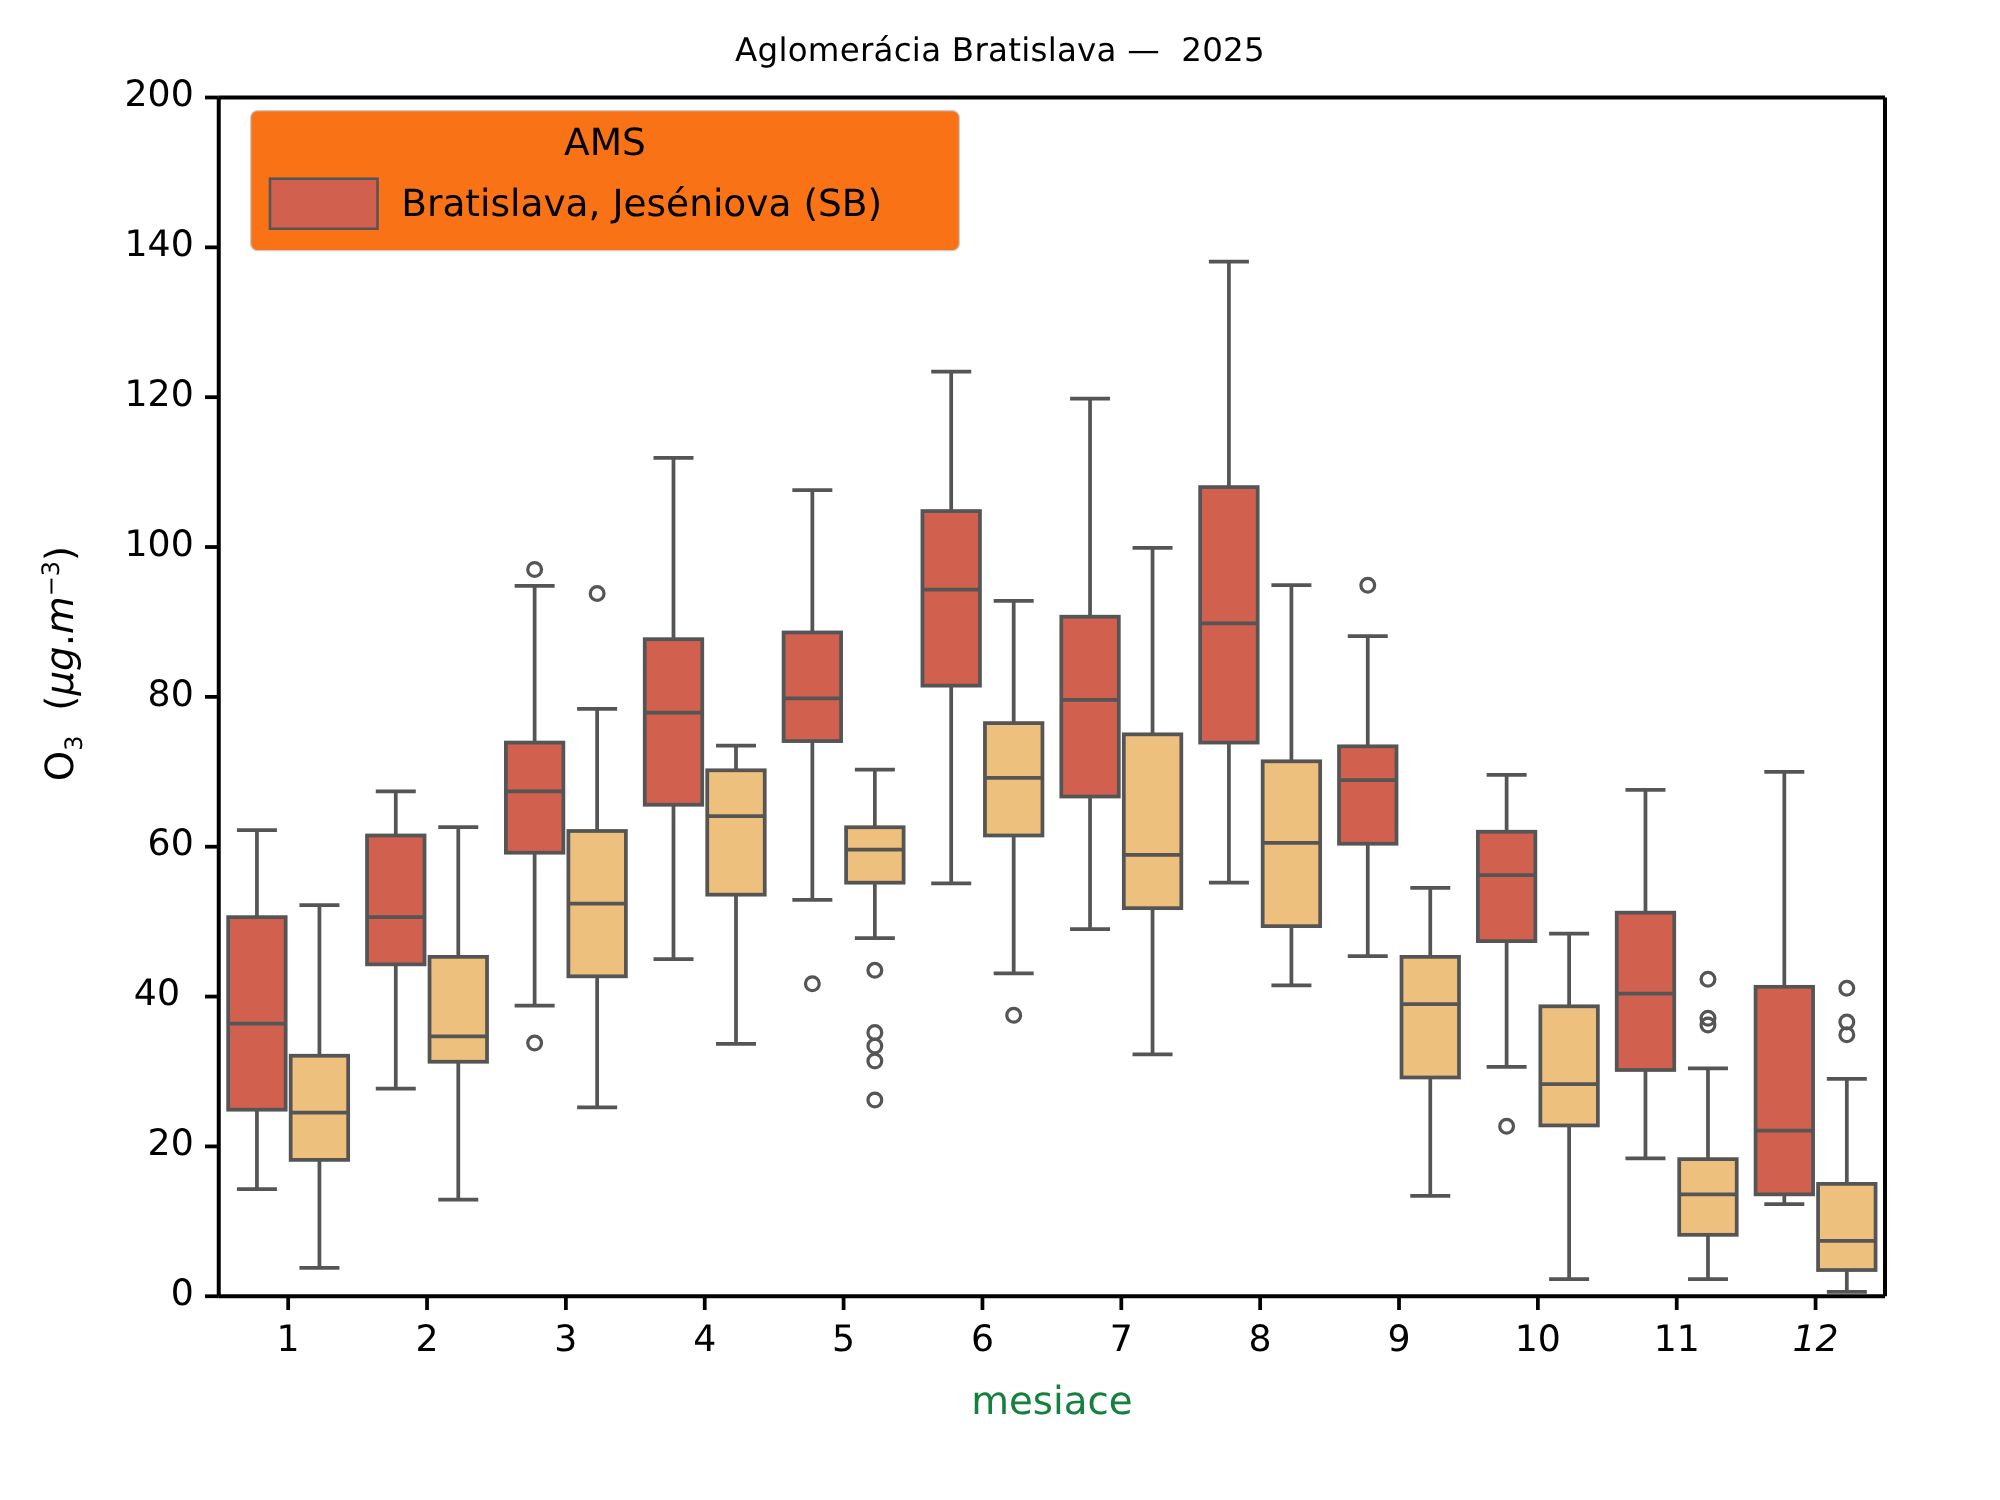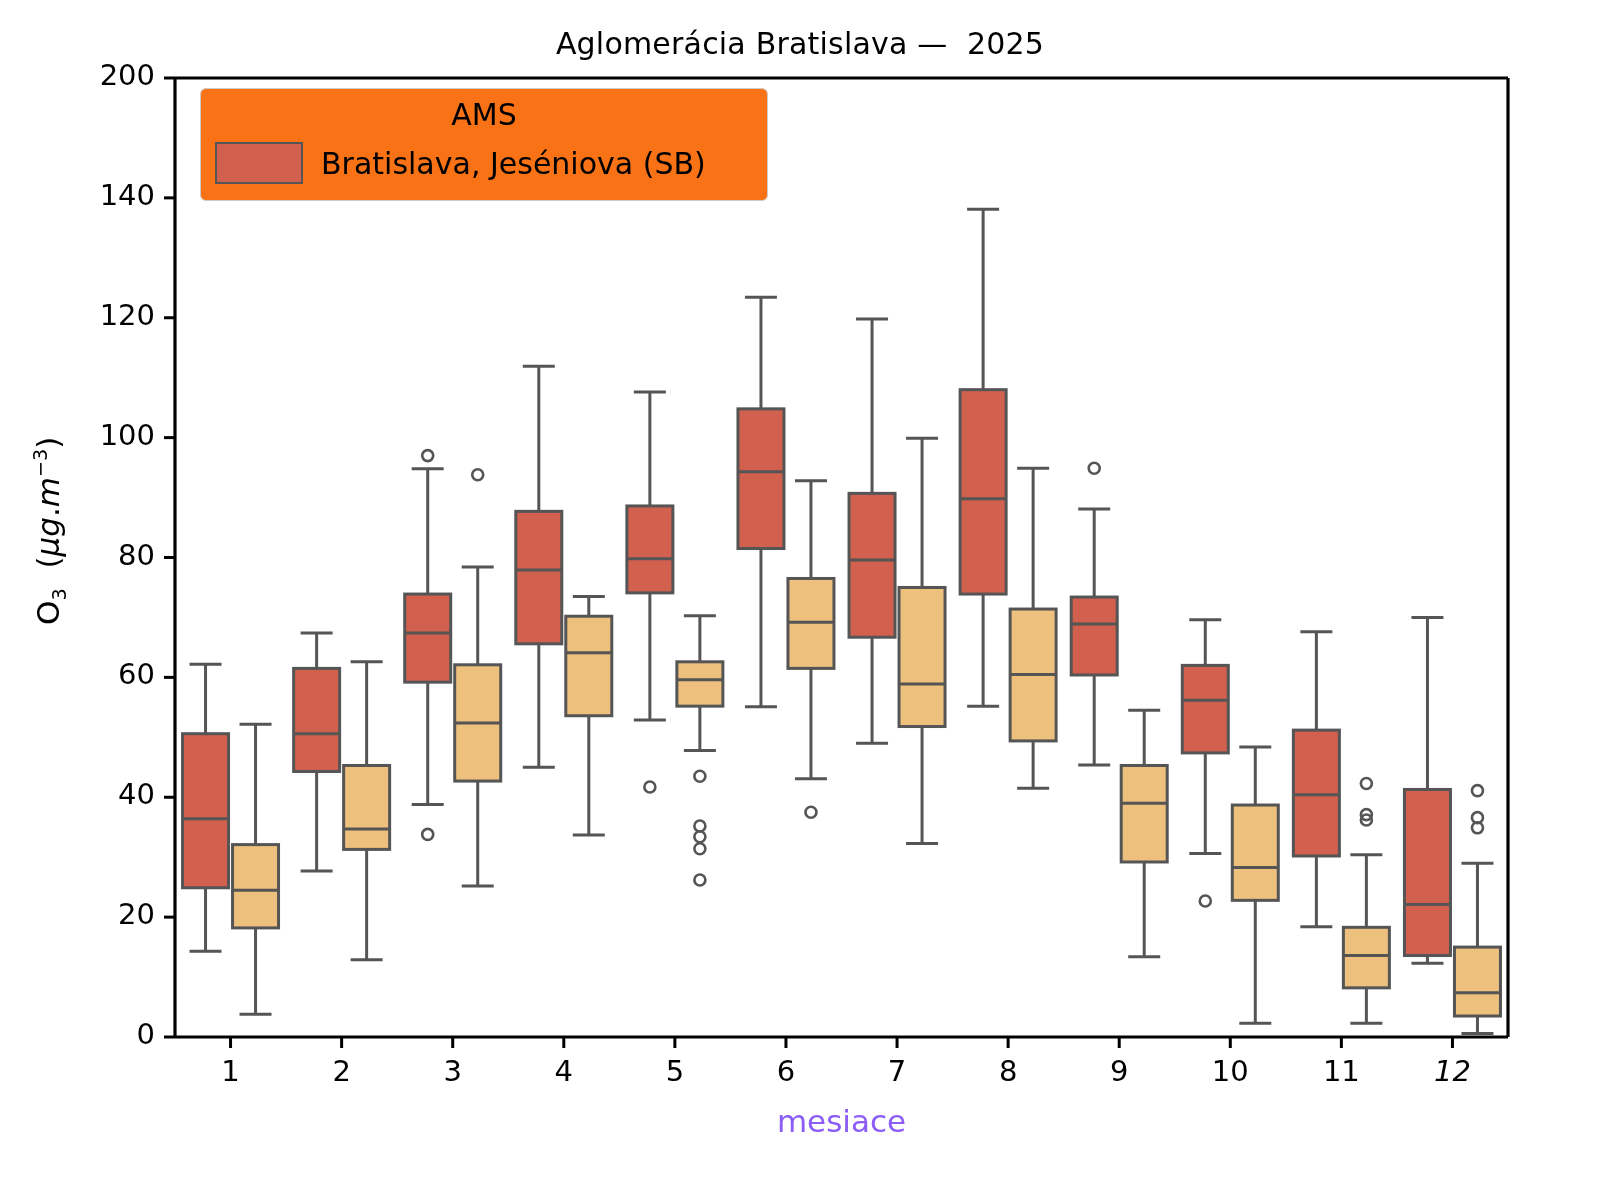--- a/index.html
+++ b/index.html
@@ -18,21 +18,21 @@
     width: 1600px;
     height: 1200px;
     background: #ffffff;
   }
   #chart-title {
     position: absolute;
     left: 0;
     top: 26px;
     width: 1600px;
     text-align: center;
-    font-size: 30px;
+    font-size: 26px;
     color: #000000;
     letter-spacing: 0.2px;
     white-space: pre;
   }
   #plot-svg {
     position: absolute;
     left: 0;
     top: 0;
   }
   #ylabel {
@@ -47,21 +47,21 @@
     transform-origin: center center;
     white-space: pre;
   }
   #xlabel {
     position: absolute;
     left: 175px;
     top: 1103px;
     width: 1333px;
     text-align: center;
     font-size: 31px;
-    color: #8b5cf6;
+    color: #15803d;
   }
   .ytick-label {
     position: absolute;
     right: 0;
     width: 100px;
     text-align: right;
     font-size: 29px;
     color: #000000;
   }
   .xtick-label {
@@ -352,21 +352,21 @@
           <circle cx="1477.4583333333333" cy="790.656875" r="5.5" fill="none" stroke="#555555" stroke-width="2.6"></circle>
           <circle cx="1477.4583333333333" cy="817.62875" r="5.5" fill="none" stroke="#555555" stroke-width="2.6"></circle>
           <circle cx="1477.4583333333333" cy="827.818125" r="5.5" fill="none" stroke="#555555" stroke-width="2.6"></circle>
         </g>
       </g>
   </svg>
 
   <div id="ytick-labels">
       <div class="ytick-label" style="left: 47px; top: 1017px; width: 108px;">0</div>
       <div class="ytick-label" style="left: 47px; top: 897.125px; width: 108px;">20</div>
-      <div class="ytick-label" style="left: 47px; top: 777.25px; width: 108px;">40</div>
+      <div class="ytick-label" style="left: 36px; top: 777.25px; width: 108px;">40</div>
       <div class="ytick-label" style="left: 47px; top: 657.375px; width: 108px;">60</div>
       <div class="ytick-label" style="left: 47px; top: 537.5px; width: 108px;">80</div>
       <div class="ytick-label" style="left: 47px; top: 417.625px; width: 108px;">100</div>
       <div class="ytick-label" style="left: 47px; top: 297.75px; width: 108px;">120</div>
       <div class="ytick-label" style="left: 47px; top: 177.875px; width: 108px;">140</div>
       <div class="ytick-label" style="left: 47px; top: 58px; width: 108px;">200</div>
     </div>
   <div id="xtick-labels">
       <div class="xtick-label" style="left: 190.542px; top: 1054px;">1</div>
       <div class="xtick-label" style="left: 301.625px; top: 1054px;">2</div>

